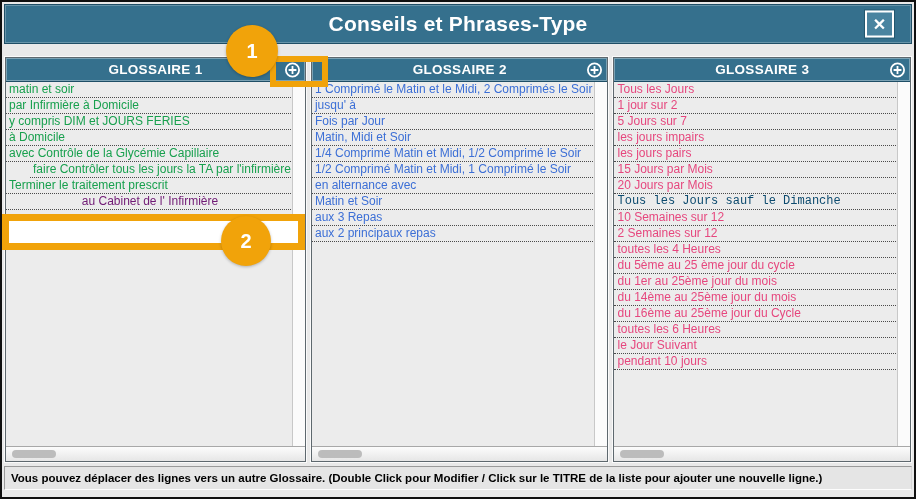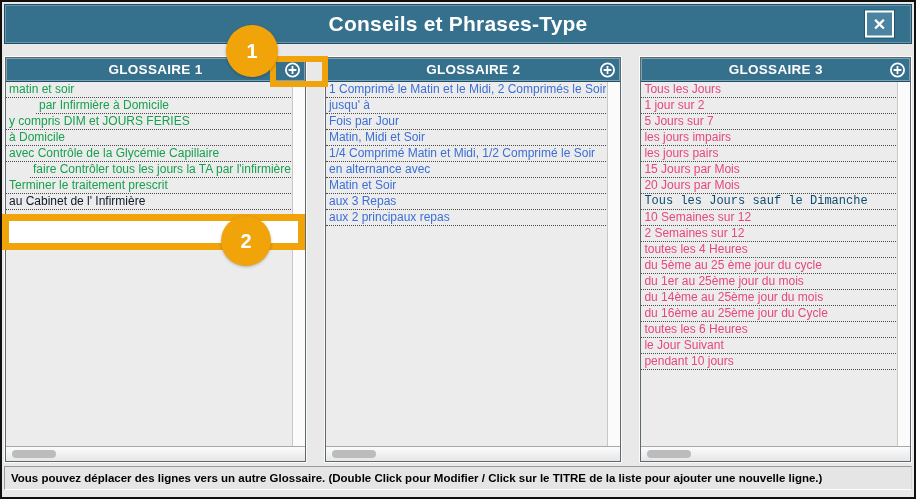--- a/index.html
+++ b/index.html
@@ -28,21 +28,21 @@
     position:absolute;right:17px;top:50%;transform:translateY(-50%);
     width:29px;height:27px;
     border:2px solid #ffffff;
     box-shadow:0 0 0 1px #23566e;
     background:#4a84a0;
     color:#fff;font-weight:bold;font-size:16px;line-height:1;
     display:flex;align-items:center;justify-content:center;
     cursor:pointer;
   }
   
-  .content{display:flex;gap:19px;height:405px;padding:0 1px;}
+  .content{display:flex;gap:5px;height:405px;padding:0 1px;}
   .col{
     flex:1;display:flex;flex-direction:column;
     border:1px solid #5e686e;
     box-shadow:0 0 0 1px #fafafa;
     background:#ececec;
   }
   .col-header{
     height:24px;flex:0 0 24px;
     background:#35708D;
     border-bottom:1px solid #1f4e66;
@@ -121,27 +121,27 @@
           <svg width="17" height="17" viewBox="0 0 17 17">
             <circle cx="8.5" cy="8.5" r="6.6" fill="none" stroke="#ffffff" stroke-width="1.8"></circle>
             <line x1="8.5" y1="4.6" x2="8.5" y2="12.4" stroke="#ffffff" stroke-width="1.8"></line>
             <line x1="4.6" y1="8.5" x2="12.4" y2="8.5" stroke="#ffffff" stroke-width="1.8"></line>
           </svg>
         </span>
       </div>
       <div class="list">
         <div class="vscroll"></div>
       <div class="row" style="color: rgb(24, 160, 78);">matin et soir</div>
-          <div class="row" style="color: rgb(24, 160, 78); margin-left: 30px;">par Infirmière à Domicile</div>
+          <div class="row" style="color: rgb(24, 160, 78);">par Infirmière à Domicile</div>
           <div class="row" style="color: rgb(24, 160, 78);">y compris DIM et JOURS FERIES</div>
           <div class="row" style="color: rgb(24, 160, 78);">à Domicile</div>
           <div class="row" style="color: rgb(24, 160, 78);">avec Contrôle de la Glycémie Capillaire</div>
           <div class="row" style="color: rgb(24, 160, 78); margin-left: 24px;">faire Contrôler tous les jours la TA par l'infirmière</div>
           <div class="row" style="color: rgb(24, 160, 78);">Terminer le traitement prescrit</div>
-          <div class="row" style="color: #0f172a;">au Cabinet de l' Infirmière</div>
+          <div class="row" style="color: #701a75; text-align: center;">au Cabinet de l' Infirmière</div>
         </div>
       <div class="hscroll">
         <div class="hthumb"></div>
       </div>
     </div>
 
     <div class="col">
       <div class="col-header">
         <span class="col-title">GLOSSAIRE 2</span>
         <span class="add-btn">
@@ -152,20 +152,21 @@
           </svg>
         </span>
       </div>
       <div class="list">
         <div class="vscroll"></div>
       <div class="row" style="color: rgb(60, 111, 214);">1 Comprimé le Matin et le Midi,  2 Comprimés le Soir</div>
           <div class="row" style="color: rgb(60, 111, 214);">jusqu' à</div>
           <div class="row" style="color: rgb(60, 111, 214);">Fois par Jour</div>
           <div class="row" style="color: rgb(60, 111, 214);">Matin, Midi et Soir</div>
           <div class="row" style="color: rgb(60, 111, 214);">1/4 Comprimé Matin et Midi, 1/2 Comprimé le Soir</div>
+          <div class="row" style="color: rgb(60, 111, 214);">1/2 Comprimé Matin et Midi, 1 Comprimé le Soir</div>
           <div class="row" style="color: rgb(60, 111, 214);">en alternance avec</div>
           <div class="row" style="color: rgb(60, 111, 214);">Matin et Soir</div>
           <div class="row" style="color: rgb(60, 111, 214);">aux 3 Repas</div>
           <div class="row" style="color: rgb(60, 111, 214);">aux 2 principaux repas</div>
         </div>
       <div class="hscroll">
         <div class="hthumb"></div>
       </div>
     </div>
 

